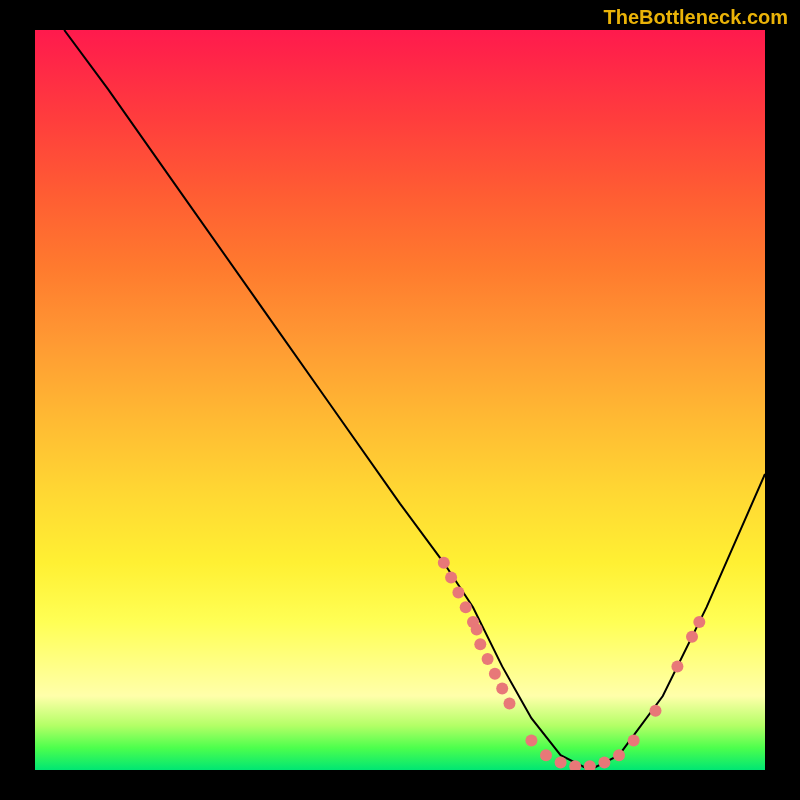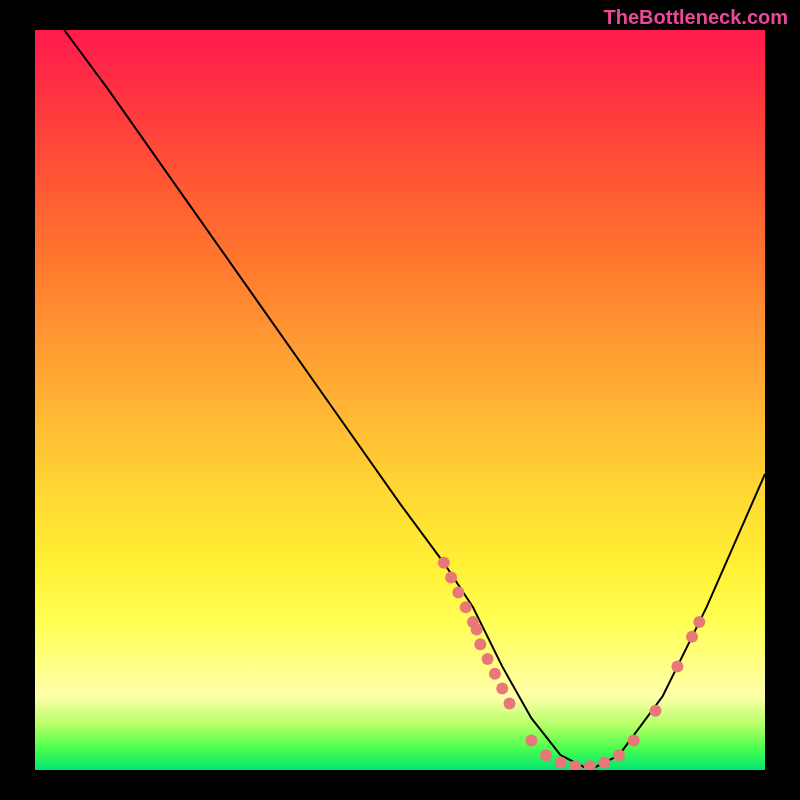--- a/index.html
+++ b/index.html
@@ -14,21 +14,21 @@
   .container {
     width: 800px;
     height: 800px;
     position: relative;
     background: #000;
   }
   .watermark {
     position: absolute;
     top: 6px;
     right: 12px;
-    color: #ec4899;
+    color: #eab308;
     font-size: 20px;
     font-weight: bold;
     z-index: 10;
   }
   .plot-area {
     position: absolute;
     left: 35px;
     top: 30px;
     width: 730px;
     height: 740px;

